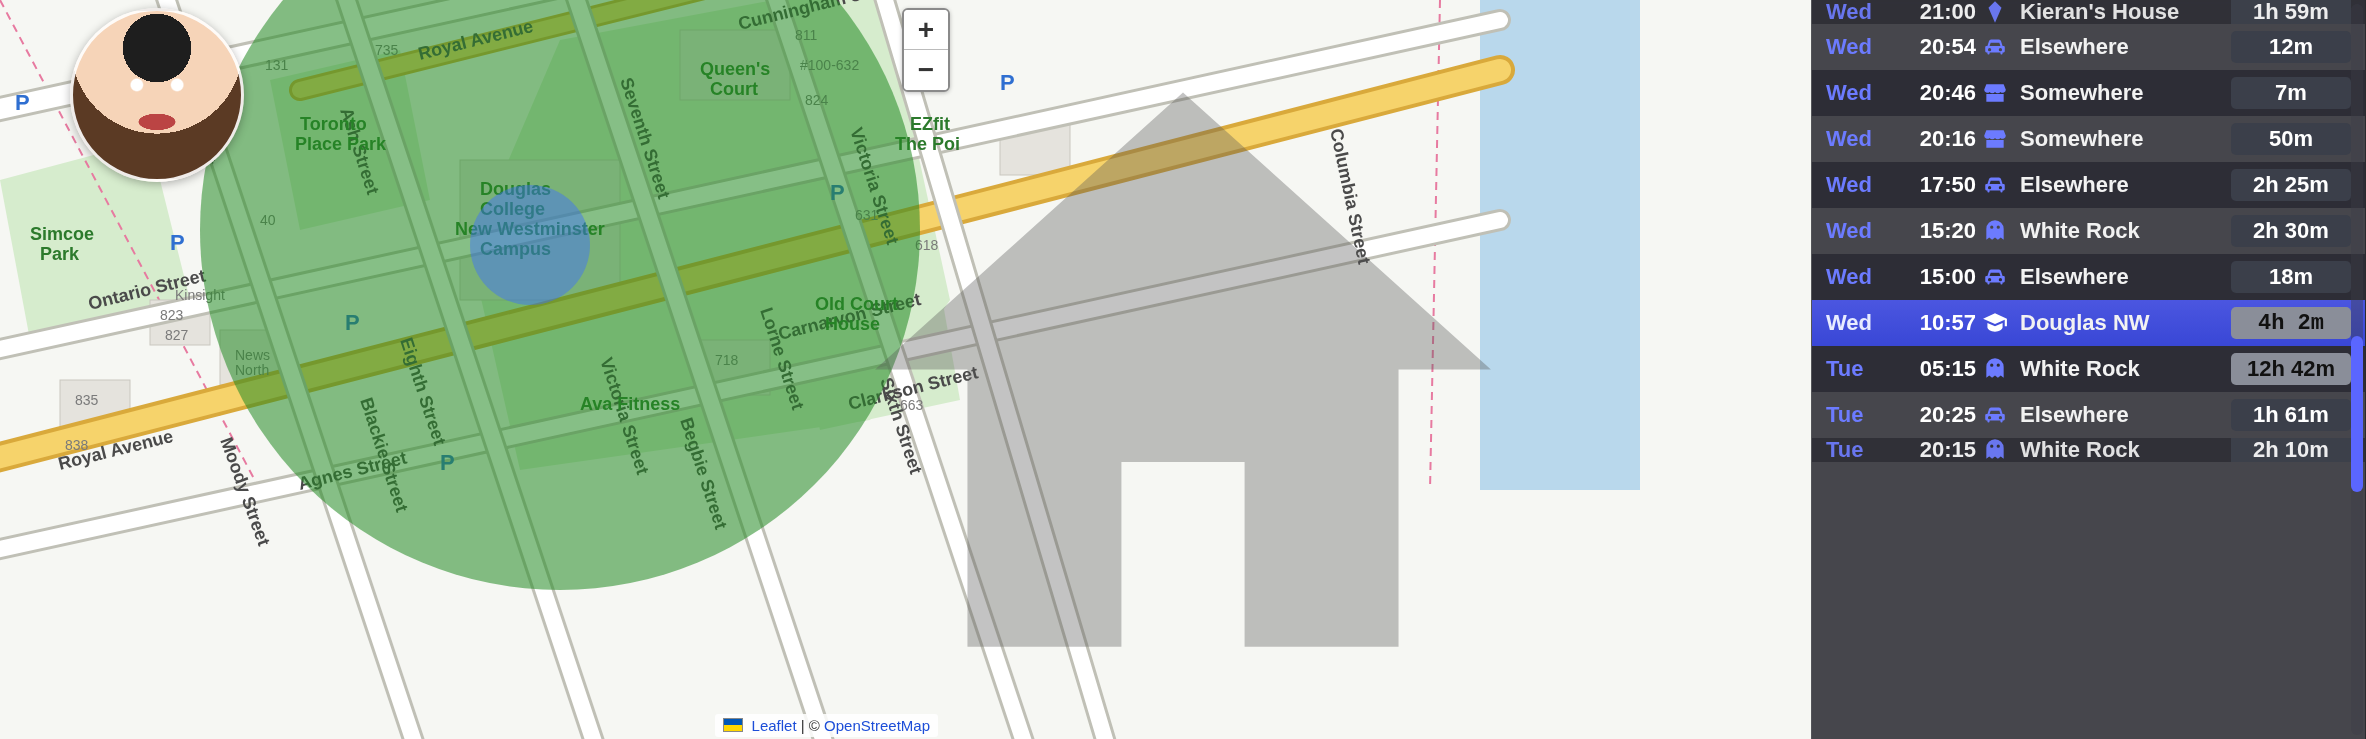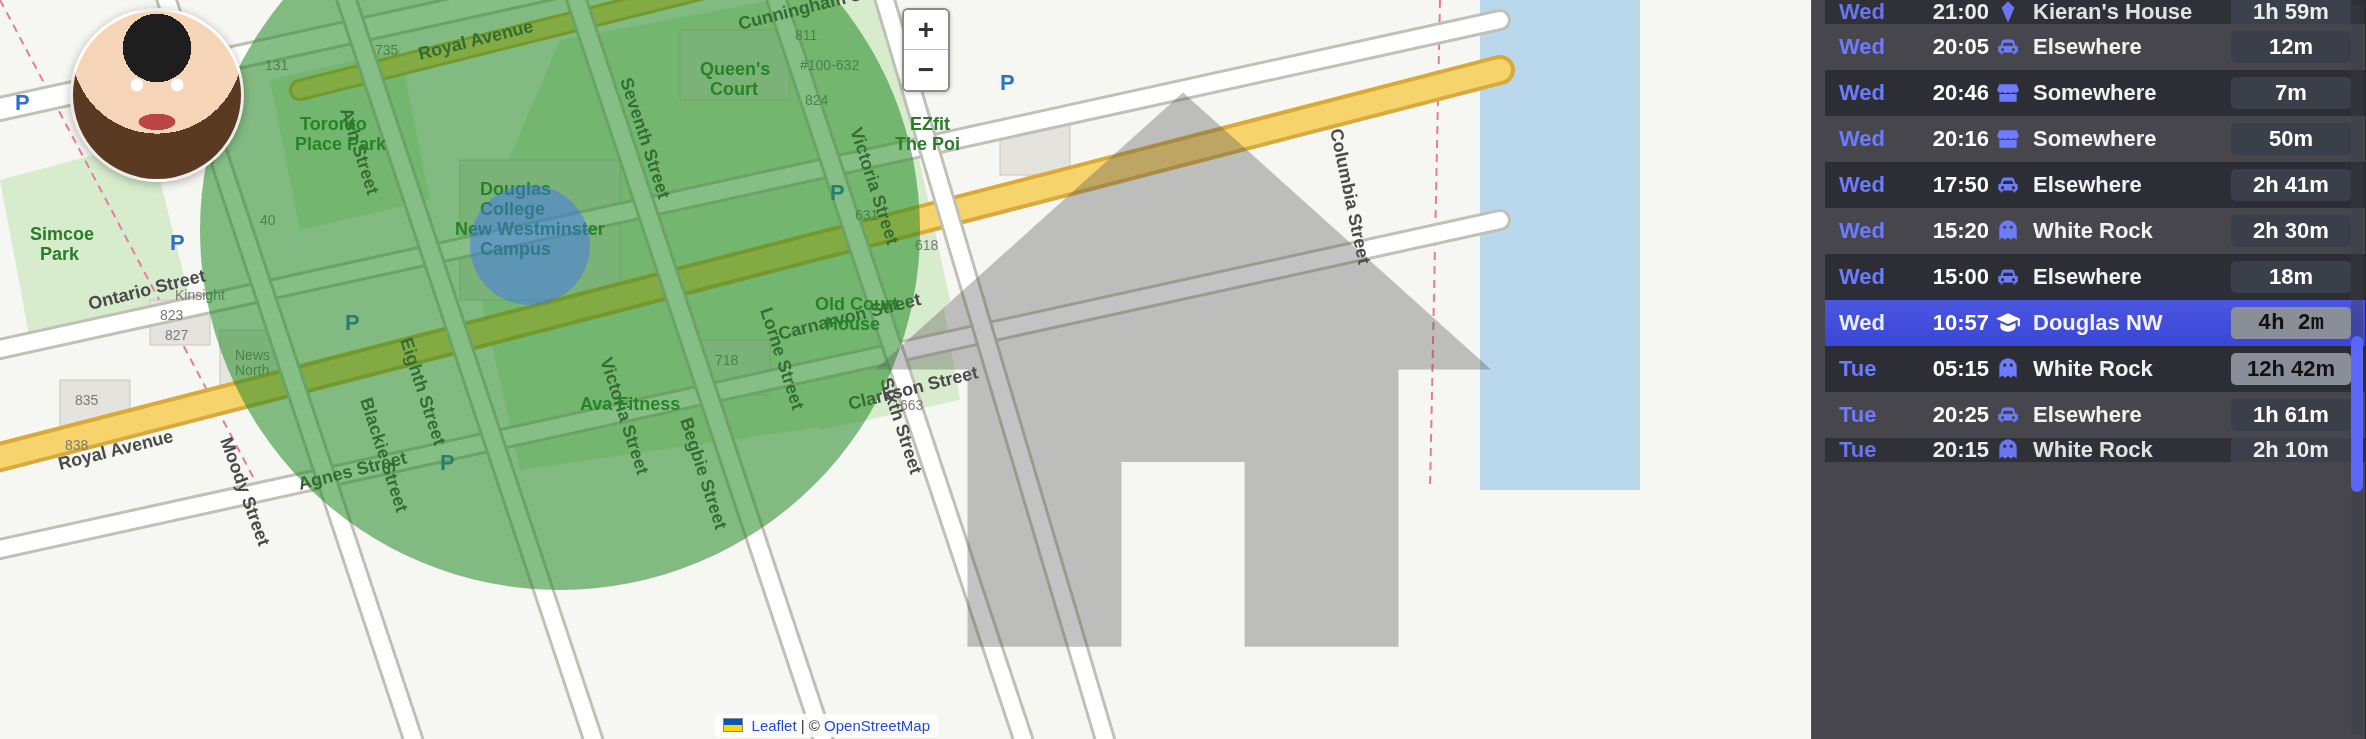--- a/index.html
+++ b/index.html
@@ -49,21 +49,21 @@
      radial-gradient(circle at 62% 45%,#2a1a0e 0 2.2%,transparent 2.6%),
      radial-gradient(ellipse 18% 8% at 50% 66%,#b44 0 60%,transparent 62%);}
   
   .pin{position:absolute;transform:translate(-50%,-100%);}
   .pin svg{display:block;}
   
   .home{position:absolute;right:6px;bottom:6px;width:54px;height:54px;opacity:.35;}
   
   .panel{position:absolute;top:0;right:0;width:555px;height:100%;background:var(--panel-bg);backdrop-filter:blur(2px);border-left:1px solid rgba(255,255,255,.08);border-right:1px solid rgba(0,0,0,.4);padding-right:18px;box-sizing:border-box;}
   .rows{position:absolute;inset:0 0 0 0;}
-  .row{position:relative;height:var(--row-h);display:flex;align-items:center;color:var(--text);font:600 22px "Segoe UI",Arial;padding:12px 14px;box-sizing:border-box;cursor:pointer;margin-left:13px;}
+  .row{position:relative;height:var(--row-h);display:flex;align-items:center;color:var(--text);font:600 22px "Segoe UI",Arial;padding:12px 14px;box-sizing:border-box;cursor:pointer;}
   .row:nth-child(odd){background:var(--panel-bg2);}
   .row.cut{height:24px;overflow:hidden;opacity:.9;}
   .row.cut .chip{height:36px;}
   .row.sel{background:linear-gradient(#4b56e0,#3947d6);}
   .day{width:64px;color:var(--accent-bright);}
   .row.sel .day{color:#e8ecff;}
   .time{width:86px;text-align:right;color:#fff;}
   .ico{width:38px;display:flex;justify-content:center;color:var(--accent-bright);}
   .row.sel .ico{color:#fff;}
   .ico svg{width:26px;height:26px;}
@@ -233,21 +233,21 @@
         <span class="ico">
           <svg>
             <use href="#i-diamond"></use>
           </svg>
         </span>
         <span class="place">Kieran's House</span>
         <span class="chip">1h 59m</span>
       </div>
       <div class="row">
         <span class="day">Wed</span>
-        <span class="time">20:05</span>
+        <span class="time">20:54</span>
         <span class="ico">
           <svg>
             <use href="#i-car"></use>
           </svg>
         </span>
         <span class="place">Elsewhere</span>
         <span class="chip">12m</span>
       </div>
       <div class="row">
         <span class="day">Wed</span>
@@ -273,21 +273,21 @@
       </div>
       <div class="row">
         <span class="day">Wed</span>
         <span class="time">17:50</span>
         <span class="ico">
           <svg>
             <use href="#i-car"></use>
           </svg>
         </span>
         <span class="place">Elsewhere</span>
-        <span class="chip">2h 41m</span>
+        <span class="chip">2h 25m</span>
       </div>
       <div class="row">
         <span class="day">Wed</span>
         <span class="time">15:20</span>
         <span class="ico">
           <svg>
             <use href="#i-ghost"></use>
           </svg>
         </span>
         <span class="place">White Rock</span>

